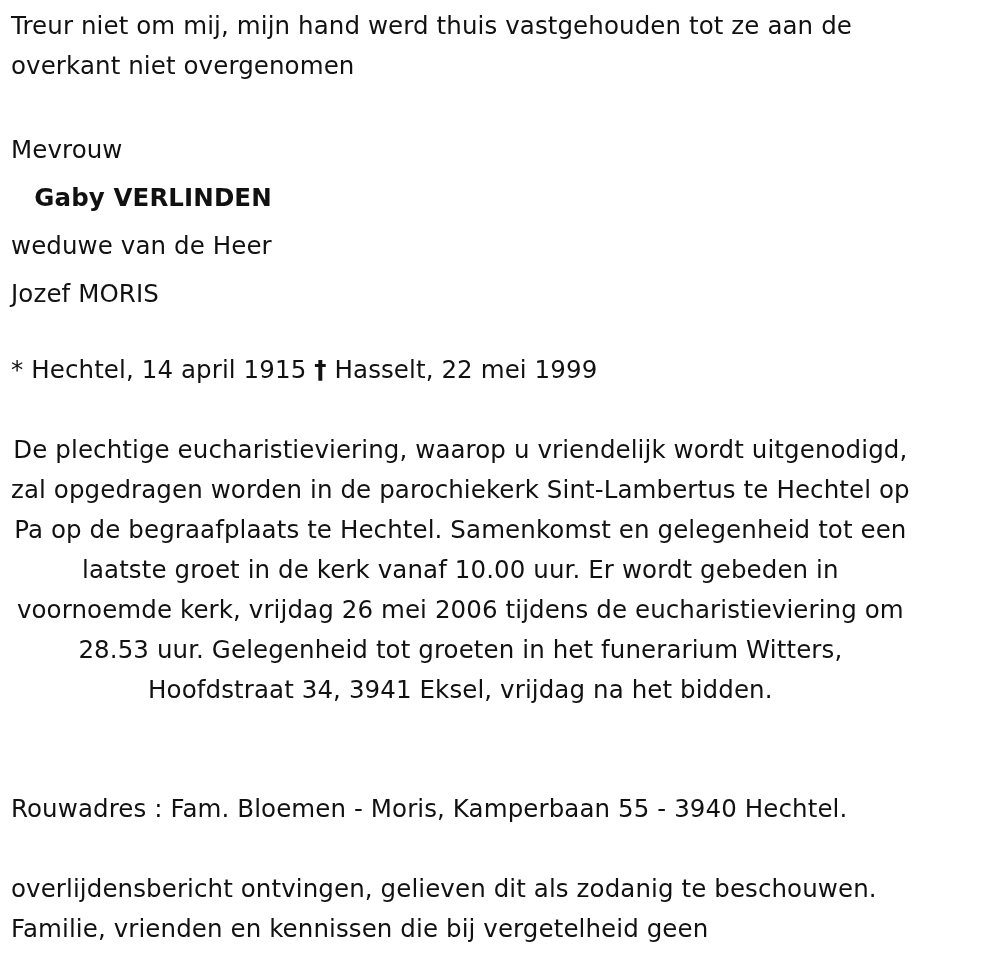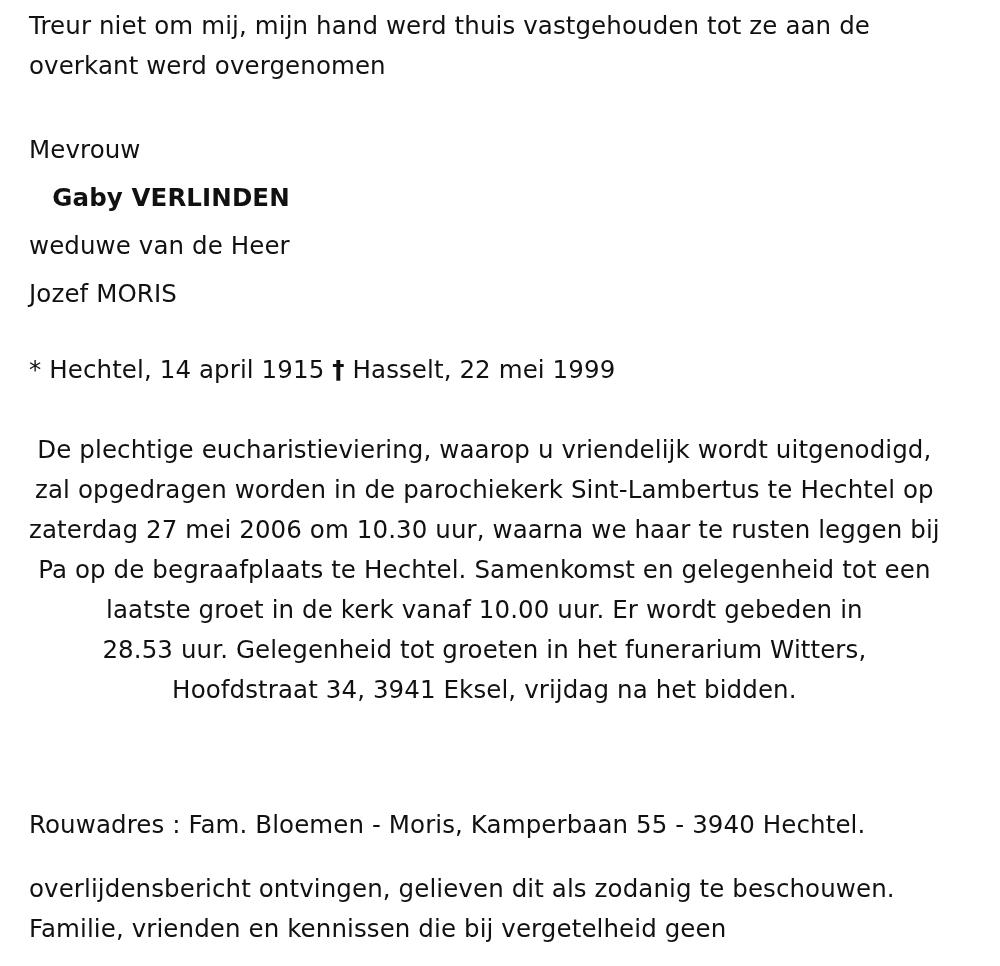--- a/index.html
+++ b/index.html
@@ -10,30 +10,30 @@
   }
   .doc { position: relative; padding: 0 0 0 11px; }
   .line {
     font-size: 24.5px;
     line-height: 40px;
     white-space: nowrap;
     letter-spacing: 0.1px;
   }
   .bold { font-weight: bold; text-align: right; }
   .cross { font-weight: bold; }
-  .block { position: absolute; left: 29px; }
+  .block { position: absolute; left: 11px; }
 </style>
 </head>
 <body>
 
 <div class="doc">
 
   <div class="block" style="top:6px;">
     <div class="line">Treur niet om mij, mijn hand werd thuis vastgehouden tot ze aan de</div>
-    <div class="line">overkant werd overgenomen</div>
+    <div class="line">overkant niet overgenomen</div>
   </div>
 
   <div class="block" style="top:126px;">
     <div class="line" style="line-height:48px;">Mevrouw</div>
     <div class="line bold" style="line-height:48px;">Gaby VERLINDEN</div>
     <div class="line" style="line-height:48px;">weduwe van de Heer</div>
     <div class="line" style="line-height:48px;">Jozef MORIS</div>
   </div>
 
   <div class="block" style="top:350px;">
@@ -41,28 +41,28 @@
       <span>*</span>
       <span>Hechtel, 14 april 1915</span>
       <span class="cross">†</span>
       <span>Hasselt, 22 mei 1999</span>
     </div>
   </div>
 
   <div class="block" style="top:430px;text-align:center;">
     <div class="line">De plechtige eucharistieviering, waarop u vriendelijk wordt uitgenodigd,</div>
     <div class="line">zal opgedragen worden in de parochiekerk Sint-Lambertus te Hechtel op</div>
-    <div class="line">zaterdag 27 mei 2006 om 10.30 uur, waarna we haar te rusten leggen bij</div>
     <div class="line">Pa op de begraafplaats te Hechtel. Samenkomst en gelegenheid tot een</div>
     <div class="line">laatste groet in de kerk vanaf 10.00 uur. Er wordt gebeden in</div>
+    <div class="line">voornoemde kerk, vrijdag 26 mei 2006 tijdens de eucharistieviering om</div>
     <div class="line">28.53 uur. Gelegenheid tot groeten in het funerarium Witters,</div>
     <div class="line">Hoofdstraat 34, 3941 Eksel, vrijdag na het bidden.</div>
   </div>
 
-  <div class="block" style="top:789px;margin-top:16px;">
+  <div class="block" style="top:789px;">
     <div class="line">Rouwadres : Fam. Bloemen - Moris, Kamperbaan 55 - 3940 Hechtel.</div>
   </div>
 
   <div class="block" style="top:869px;">
     <div class="line">overlijdensbericht ontvingen, gelieven dit als zodanig te beschouwen.</div>
     <div class="line">Familie, vrienden en kennissen die bij vergetelheid geen</div>
   </div>
 
 </div>
 

